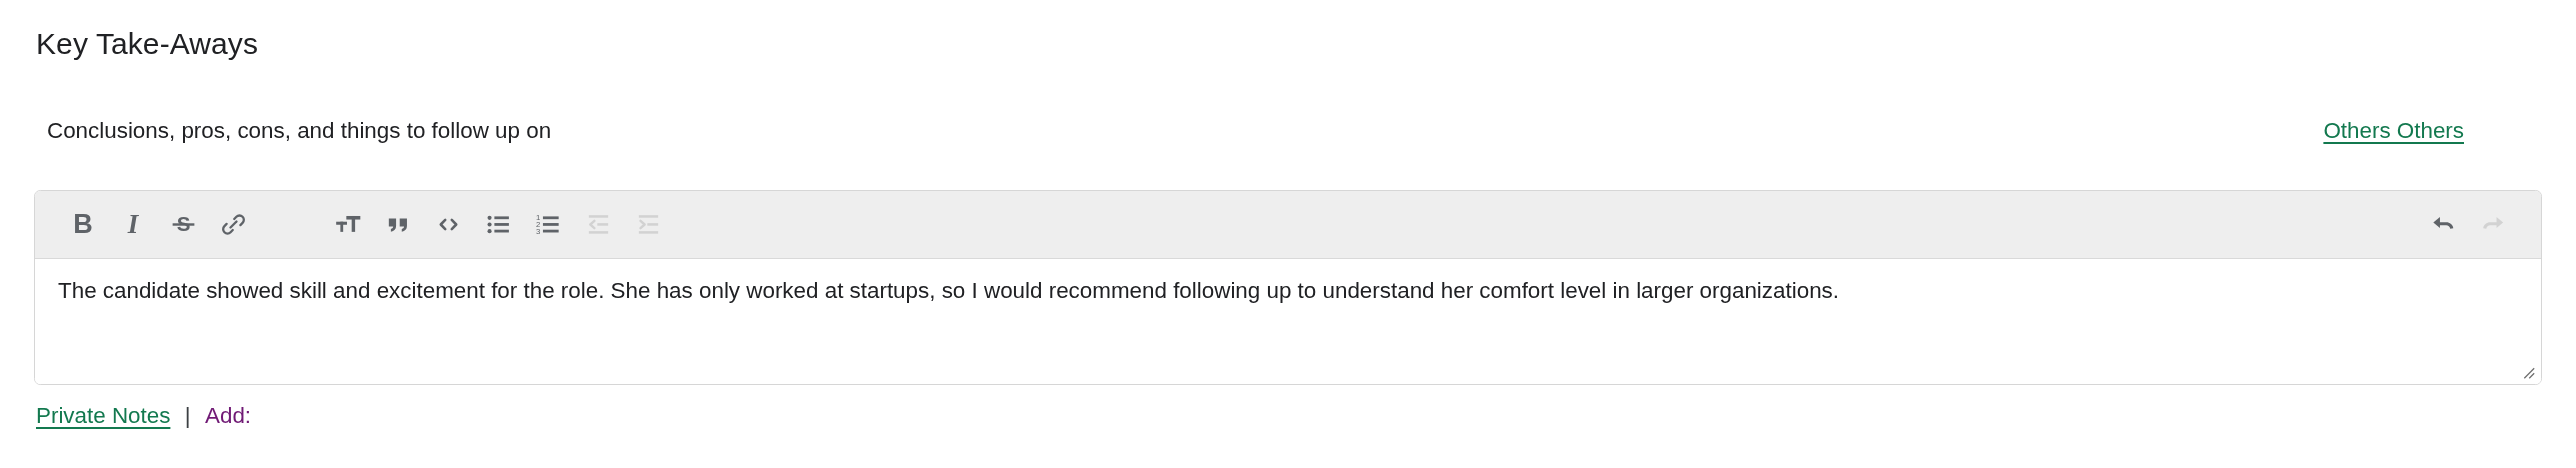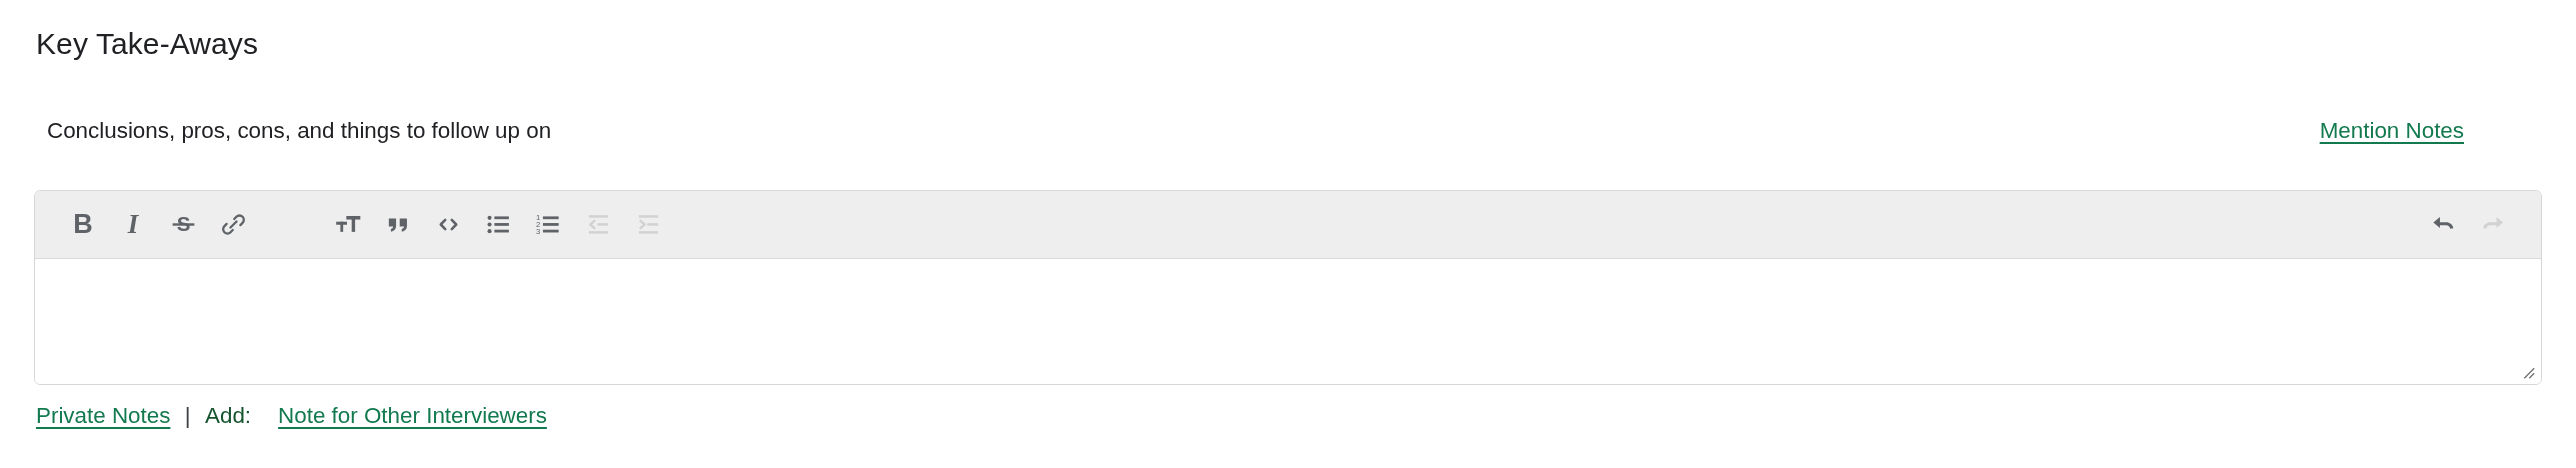--- a/index.html
+++ b/index.html
@@ -146,35 +146,35 @@
     text-decoration-thickness: 1.8px;
     cursor: pointer;
     white-space: nowrap;
     text-align: right;
   }
   .footer-sep {
     color: #3c4043;
     padding: 0 14.4px;
   }
   .footer-label {
-    color: #14532d;
-    padding-right: 27px;
+    color: #701a75;
+    padding-right: 3px;
     white-space: nowrap;
   }
 </style>
 </head>
 <body>
 
 <div class="page">
 
   <div class="section-title">Key Take-Aways</div>
 
   <div class="subtitle-row">
     <div class="subtitle">Conclusions, pros, cons, and things to follow up on</div>
-    <a class="mention-link">Mention Notes</a>
+    <a class="mention-link">Others Others</a>
   </div>
 
   <div class="editor">
 
     <div class="toolbar">
 
       <div class="tb-group">
 
         <div class="tb-btn bold-btn">B</div>
 
@@ -276,30 +276,30 @@
         <div class="tb-btn">
           <svg width="30.5" height="30.5" viewBox="0 0 24 24">
             <path d="M16.5 10.5H9.7c-3 0-5.2 1.9-5.6 4.6l2.4.4c.3-1.7 1.6-2.7 3.2-2.7h6.8z" fill="#d2d2d2"></path>
             <path d="M14.6 6.2l5.2 4.4-5.2 4.4z" fill="#d2d2d2"></path>
           </svg>
         </div>
       </div>
     </div>
 
     <div class="editor-body">
+      <div class="editor-text">The candidate showed skill and excitement for the role. She has only worked at startups, so I would recommend following up to understand her comfort level in larger organizations.</div>
       <div class="resize-grip">
         <svg width="18" height="18" viewBox="0 0 20 20">
           <path d="M18 7 7 18" stroke="#6e6e6e" stroke-width="1.4"></path>
           <path d="M18 12.5 12.5 18" stroke="#6e6e6e" stroke-width="1.4"></path>
         </svg>
       </div>
     </div>
   </div>
 
   <div class="footer">
     <a class="footer-link">Private Notes</a>
     <span class="footer-sep">|</span>
     <span class="footer-label">Add:</span>
-    <a class="footer-link">Note for Other Interviewers</a>
   </div>
 
 </div>
 
 
 </body></html>

